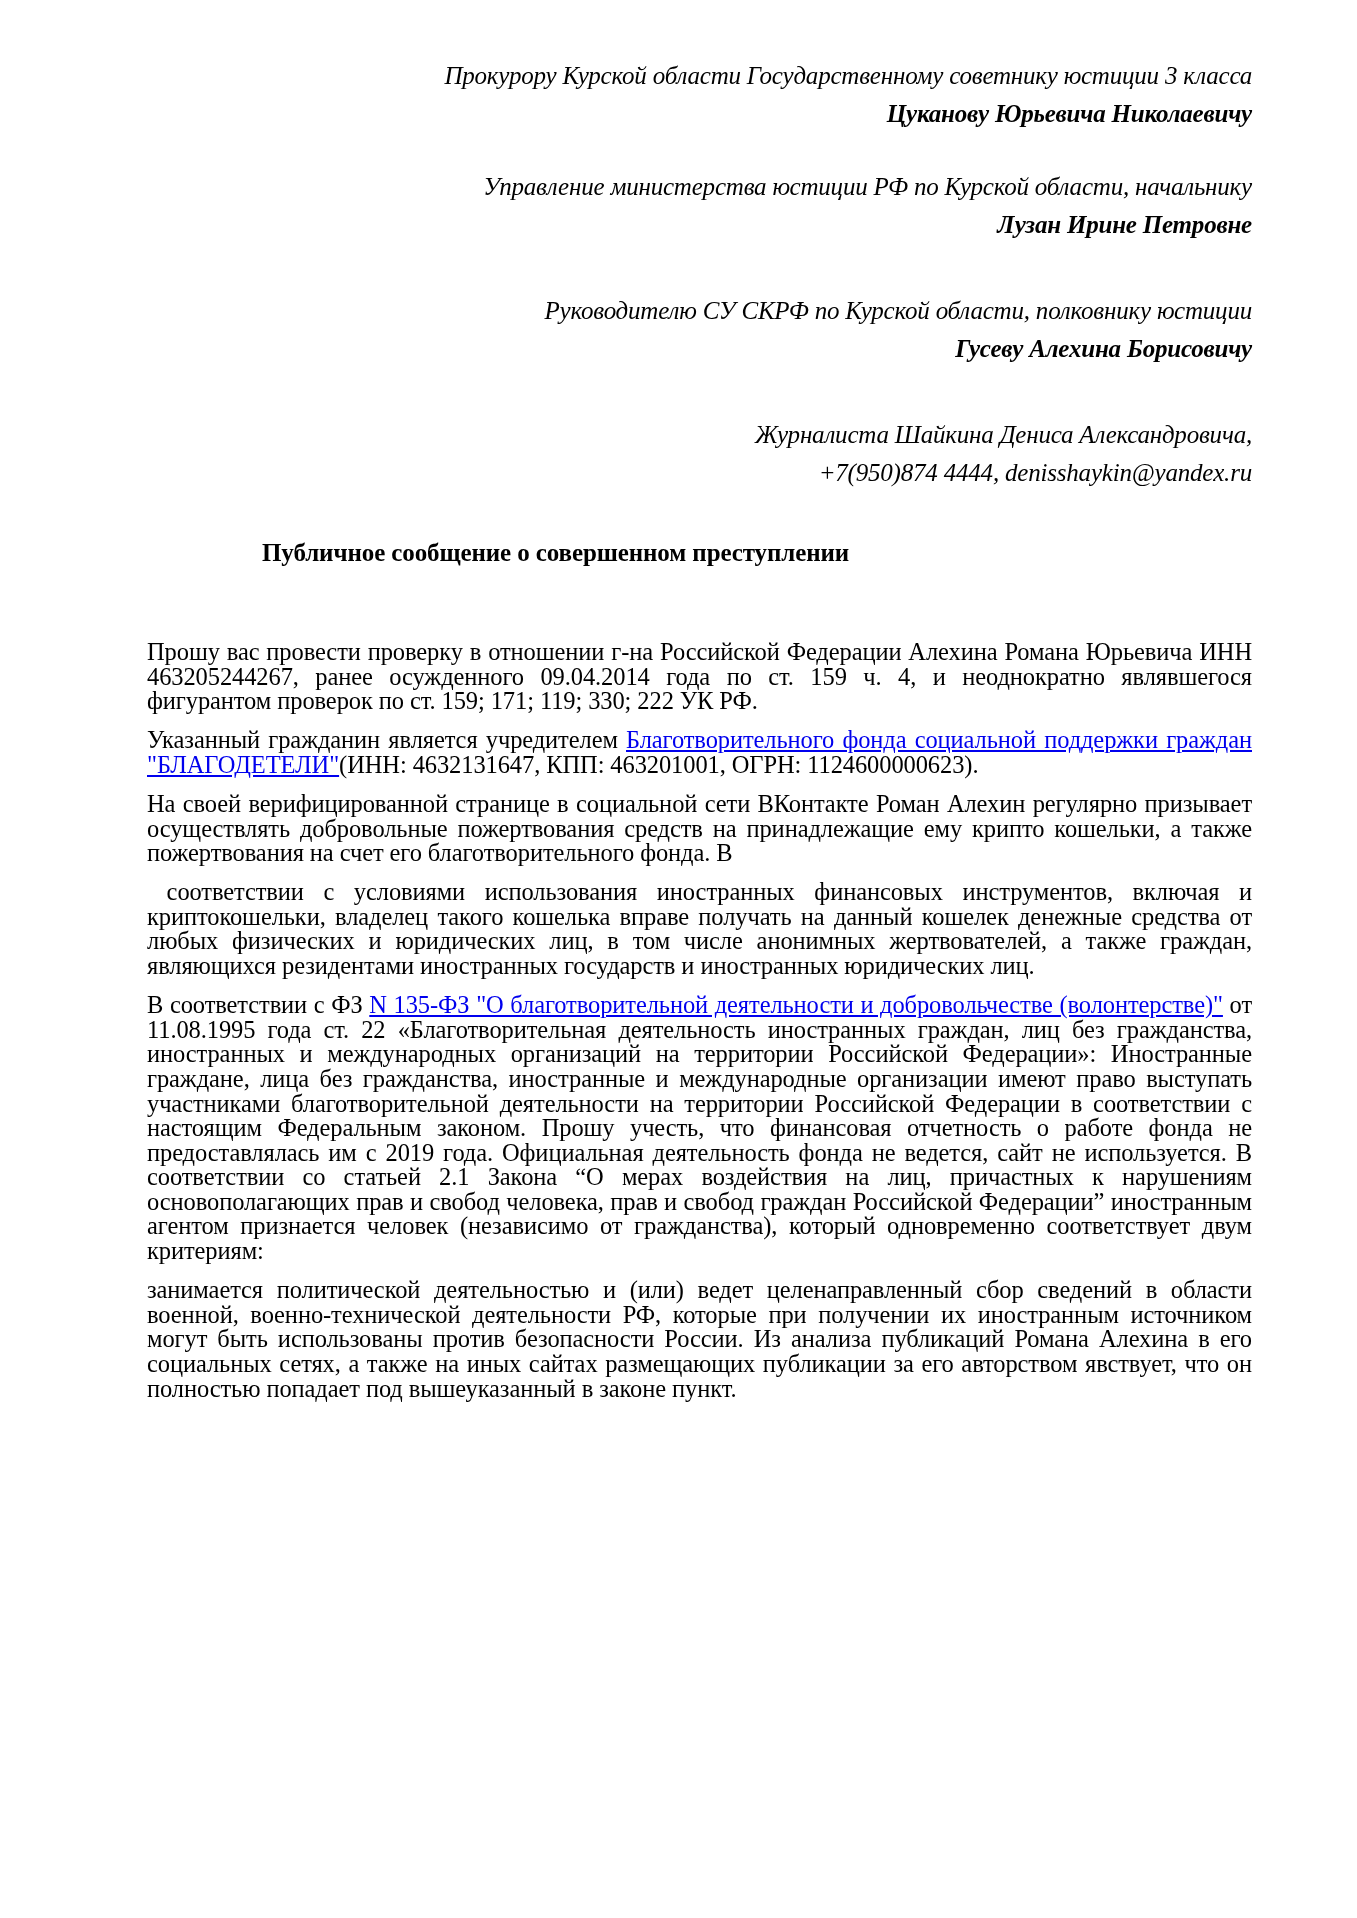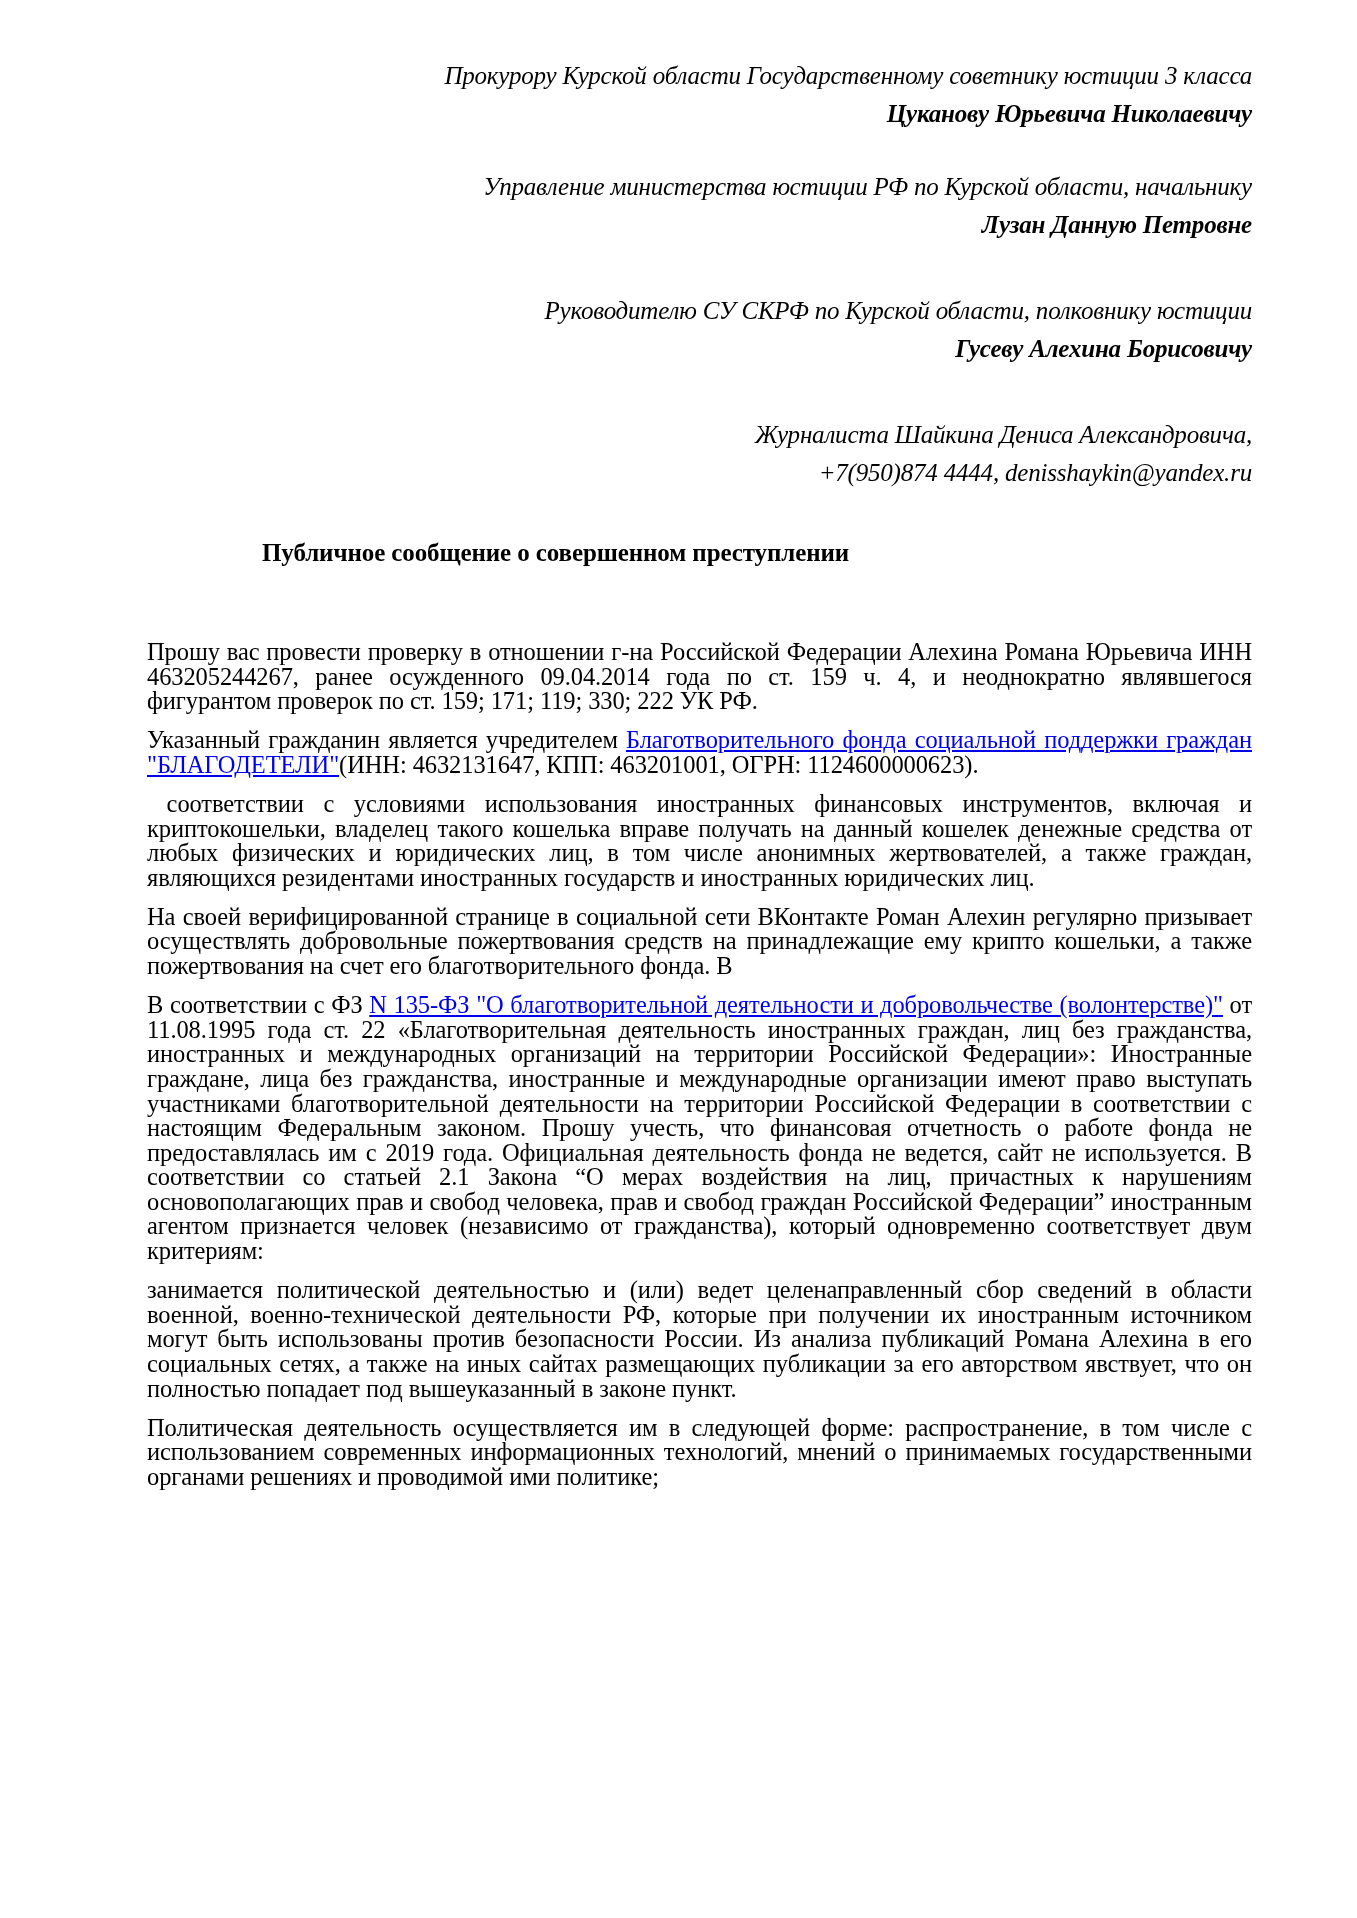--- a/index.html
+++ b/index.html
@@ -76,45 +76,44 @@
 
 <div class="page">
 
   <div class="addressee" style="top:57px;">
     <span class="role">Прокурору Курской области Государственному советнику юстиции 3 класса</span>
     <span class="name">Цуканову Юрьевича Николаевичу</span>
   </div>
 
   <div class="addressee" style="top:168px;">
     <span class="role">Управление министерства юстиции РФ по Курской области, начальнику</span>
-    <span class="name">Лузан Данную Петровне</span>
+    <span class="name">Лузан Ирине Петровне</span>
   </div>
 
   <div class="addressee" style="top:292px;">
     <span class="role">Руководителю СУ СКРФ по Курской области, полковнику юстиции</span>
     <span class="name">Гусеву Алехина Борисовичу</span>
   </div>
 
   <div class="addressee" style="top:416px;">
     <span class="role">Журналиста Шайкина Дениса Александровича,</span>
     <span class="role">+7(950)874 4444, denisshaykin@yandex.ru</span>
   </div>
 
   <div class="title">Публичное сообщение о совершенном преступлении</div>
 
   <div class="body-text">
     <p>Прошу вас провести проверку в отношении г-на Российской Федерации Алехина Романа Юрьевича ИНН 463205244267, ранее осужденного 09.04.2014 года по ст. 159 ч. 4, и неоднократно являвшегося фигурантом проверок по ст. 159; 171; 119; 330; 222 УК РФ.</p>
 
     <p><span>Указанный гражданин является учредителем </span><a class="link" href="#">Благотворительного фонда социальной поддержки граждан "БЛАГОДЕТЕЛИ"</a><span>(ИНН: 4632131647, КПП: 463201001, ОГРН: 1124600000623).</span></p>
 
+    <p>На своей верифицированной странице в социальной сети ВКонтакте Роман Алехин регулярно призывает осуществлять добровольные пожертвования средств на принадлежащие ему крипто кошельки, а также пожертвования на счет его благотворительного фонда. В</p>
+
     <p style="white-space: pre-wrap;"> соответствии с условиями использования иностранных финансовых инструментов, включая и криптокошельки, владелец такого кошелька вправе получать на данный кошелек денежные средства от любых физических и юридических лиц, в том числе анонимных жертвователей, а также граждан, являющихся резидентами иностранных государств и иностранных юридических лиц.</p>
-
-    <p>На своей верифицированной странице в социальной сети ВКонтакте Роман Алехин регулярно призывает осуществлять добровольные пожертвования средств на принадлежащие ему крипто кошельки, а также пожертвования на счет его благотворительного фонда. В</p>
 
     <p><span>В соответствии с ФЗ </span><a class="link" href="#"> N 135-ФЗ "О благотворительной деятельности и добровольчестве (волонтерстве)"</a><span> от 11.08.1995 года ст. 22 «Благотворительная деятельность иностранных граждан, лиц без гражданства, иностранных и международных организаций на территории Российской Федерации»: Иностранные граждане, лица без гражданства, иностранные и международные организации имеют право выступать участниками благотворительной деятельности на территории Российской Федерации в соответствии с настоящим Федеральным законом. Прошу учесть, что финансовая отчетность о работе фонда не предоставлялась им с 2019 года. Официальная деятельность фонда не ведется, сайт не используется. В соответствии со статьей 2.1 Закона “О мерах воздействия на лиц, причастных к нарушениям основополагающих прав и свобод человека, прав и свобод граждан Российской Федерации” иностранным агентом признается человек (независимо от гражданства), который одновременно соответствует двум критериям:</span></p>
 
     <p>занимается политической деятельностью и (или) ведет целенаправленный сбор сведений в области военной, военно-технической деятельности РФ, которые при получении их иностранным источником могут быть использованы против безопасности России. Из анализа публикаций Романа Алехина в его социальных сетях, а также на иных сайтах размещающих публикации за его авторством явствует, что он полностью попадает под вышеуказанный в законе пункт.</p>
 
-    <p>Политическая деятельность осуществляется им в следующей форме: распространение, в том числе с использованием современных информационных технологий, мнений о принимаемых государственными органами решениях и проводимой ими политике;</p>
 
   </div>
 
 </div>
 
 </body></html>

